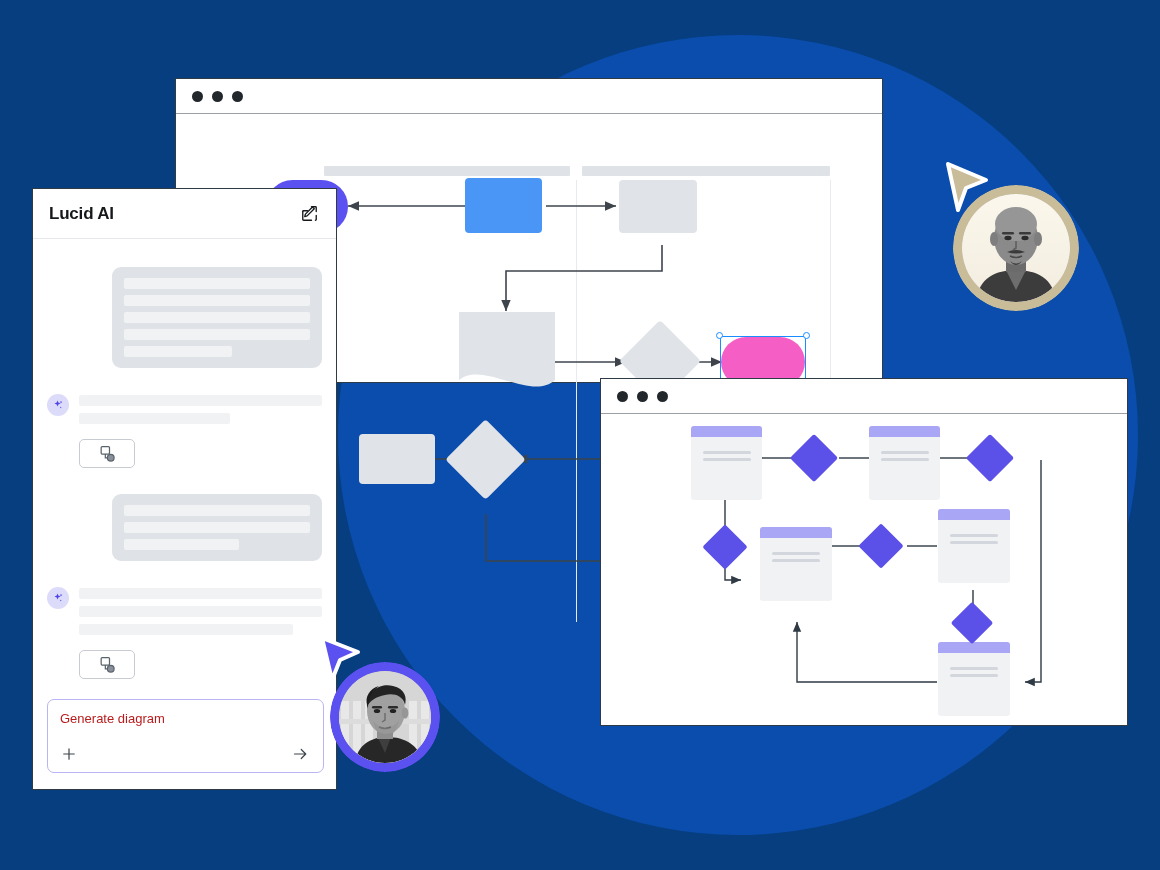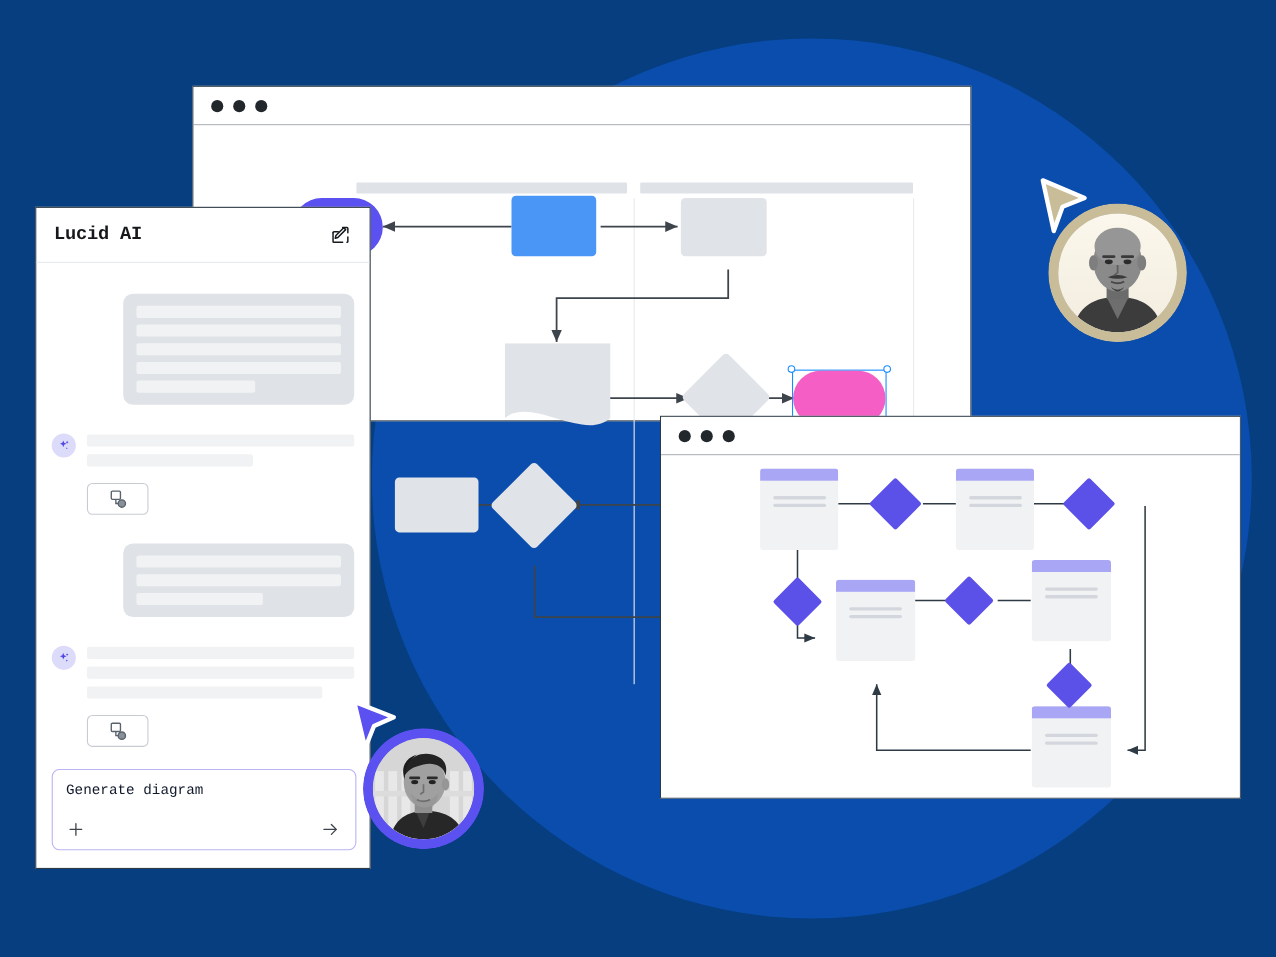--- a/index.html
+++ b/index.html
@@ -103,21 +103,20 @@
     background: #5B50E8;
     transform: rotate(45deg);
     border-radius: 2px;
   }
 
   
   #win-chat {
     left: 32px; top: 188px; width: 305px; height: 602px;
     border: 1px solid #2e3a44;
     background: #fff;
-    font-family: Liberation Mono, monospace;
   }
   .chat-header {
     height: 50px;
     display: flex; align-items: center; justify-content: space-between;
     padding: 0 17px 0 16px;
     border-bottom: 1px solid #E6E8EB;
   }
   .chat-title { font-size: 17px; font-weight: bold; color: #16191C; letter-spacing: -0.2px; }
   .chat-body { position: relative; height: 490px; padding: 18px 14px 0 14px; }
 
@@ -151,21 +150,21 @@
   }
 
   .composer {
     position: absolute;
     left: 14px; bottom: 16px;
     width: 277px; height: 74px;
     border: 1px solid #B9B4F4;
     border-radius: 7px;
     padding: 11px 12px 0 12px;
   }
-  .composer-text { font-size: 13px; color: #0f172a; font-weight: 500; }
+  .composer-text { font-size: 13px; color: #b91c1c; font-weight: 500; }
   .composer-row {
     position: absolute; left: 12px; right: 12px; bottom: 9px;
     display: flex; align-items: center; justify-content: space-between;
   }
 
   
   .avatar {
     position: absolute;
     border-radius: 50%;
     overflow: hidden;

